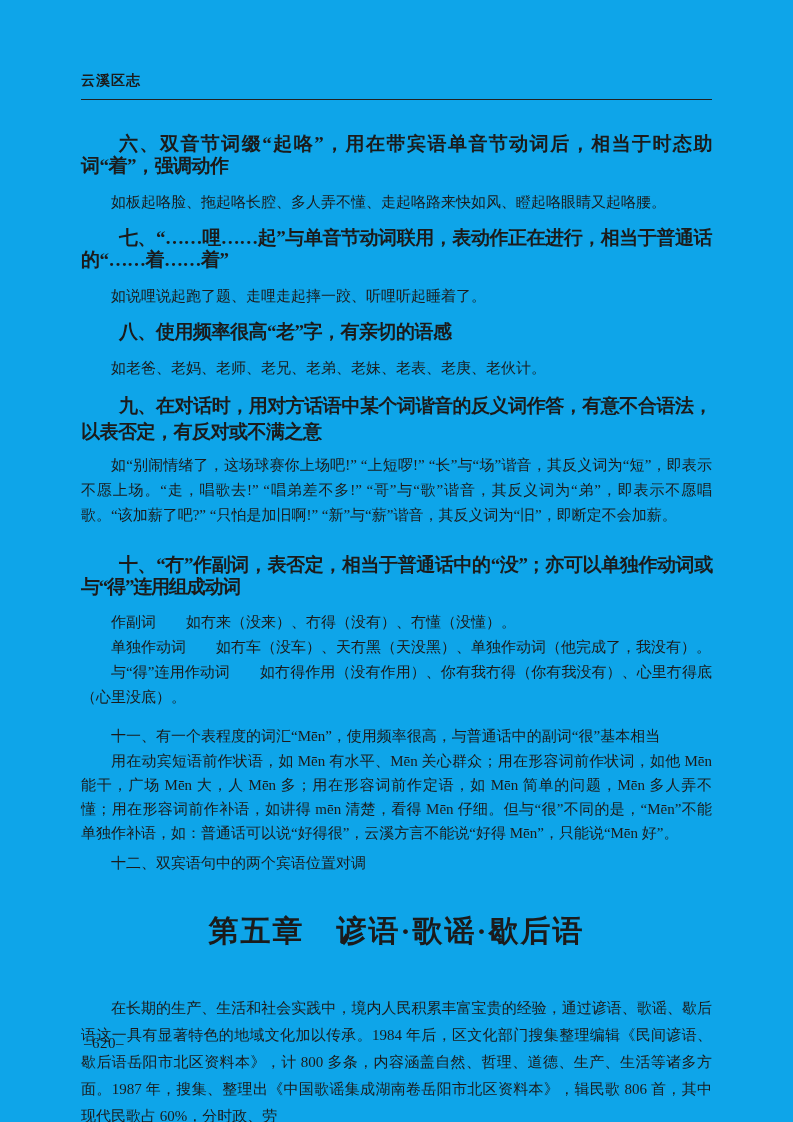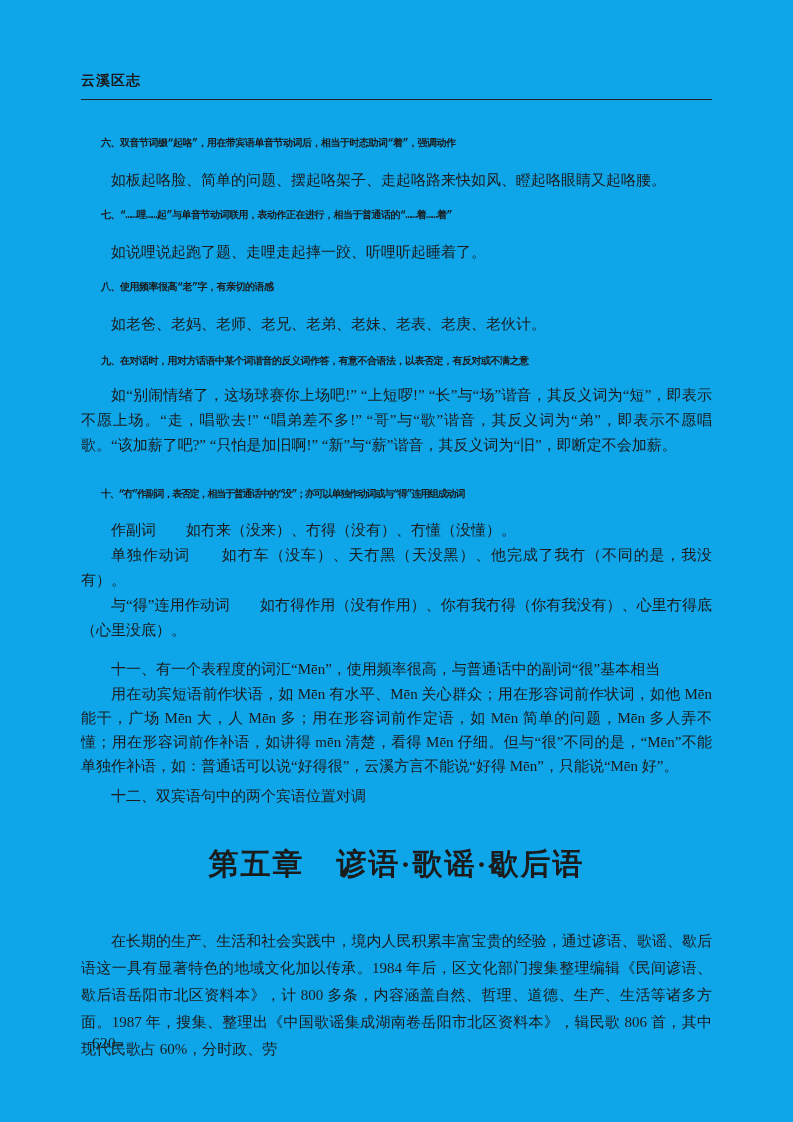--- a/index.html
+++ b/index.html
@@ -27,23 +27,23 @@
     letter-spacing: 1px;
   }
   .head-rule {
     margin-top: 9px;
     border: 0;
     border-bottom: 1.6px solid #222222;
     height: 0;
   }
   p { margin: 0; text-indent: 2em; text-align: justify; }
   .hd {
-    font-family: Liberation Mono, monospace;
+    font-family: Liberation Serif, serif;
     font-weight: 700;
-    font-size: 10px;
+    font-size: 19px;
     letter-spacing: -0.5px;
     line-height: 22px;
   }
   .bd {
     font-family: "Liberation Serif", "DejaVu Serif", serif;
     font-size: 15px;
     line-height: 24px;
   }
   [data-name="section-6-heading"]  { margin-top: 33px; }
   [data-name="section-6-body"]     { margin-top: 13px; }
@@ -96,42 +96,42 @@
 <body>
 
 <div class="page" data-name="book-page">
   <div class="content" data-name="page-content">
 
     <div class="running-head" data-name="running-header">云溪区志</div>
     <hr class="head-rule" data-name="header-rule">
 
     <div data-name="section-6">
       <p class="hd" data-name="section-6-heading">六、双音节词缀“起咯”，用在带宾语单音节动词后，相当于时态助词“着”，强调动作</p>
-      <p class="bd" data-name="section-6-body">如板起咯脸、简单的问题、摆起咯架子、走起咯路来快如风、瞪起咯眼睛又起咯腰。</p>
+      <p class="bd" data-name="section-6-body">如板起咯脸、拖起咯长腔、多人弄不懂、走起咯路来快如风、瞪起咯眼睛又起咯腰。</p>
     </div>
 
     <div data-name="section-7">
       <p class="hd" data-name="section-7-heading">七、“……哩……起”与单音节动词联用，表动作正在进行，相当于普通话的“……着……着”</p>
       <p class="bd" data-name="section-7-body">如说哩说起跑了题、走哩走起摔一跤、听哩听起睡着了。</p>
     </div>
 
     <div data-name="section-8">
       <p class="hd" data-name="section-8-heading">八、使用频率很高“老”字，有亲切的语感</p>
       <p class="bd" data-name="section-8-body">如老爸、老妈、老师、老兄、老弟、老妹、老表、老庚、老伙计。</p>
     </div>
 
     <div data-name="section-9">
       <p class="hd" data-name="section-9-heading">九、在对话时，用对方话语中某个词谐音的反义词作答，有意不合语法，以表否定，有反对或不满之意</p>
       <p class="bd" data-name="section-9-body">如“别闹情绪了，这场球赛你上场吧!” “上短啰!” “长”与“场”谐音，其反义词为“短”，即表示不愿上场。“走，唱歌去!” “唱弟差不多!” “哥”与“歌”谐音，其反义词为“弟”，即表示不愿唱歌。“该加薪了吧?” “只怕是加旧啊!” “新”与“薪”谐音，其反义词为“旧”，即断定不会加薪。</p>
     </div>
 
     <div data-name="section-10">
       <p class="hd" data-name="section-10-heading">十、“冇”作副词，表否定，相当于普通话中的“没”；亦可以单独作动词或与“得”连用组成动词</p>
       <p class="bd" data-name="section-10-body-0">作副词　　如冇来（没来）、冇得（没有）、冇懂（没懂）。</p>
-      <p class="bd" data-name="section-10-body-1">单独作动词　　如冇车（没车）、天冇黑（天没黑）、他完成了我冇（不同的是，我没有）。</p>
+      <p class="bd" data-name="section-10-body-1">单独作动词　　如冇车（没车）、天冇黑（天没黑）、单独作动词（他完成了，我没有）。</p>
       <p class="bd" data-name="section-10-body-2">与“得”连用作动词　　如冇得作用（没有作用）、你有我冇得（你有我没有）、心里冇得底（心里没底）。</p>
     </div>
 
     <div data-name="section-11">
       <p class="hd-plain" data-name="section-11-heading">十一、有一个表程度的词汇“Mēn”，使用频率很高，与普通话中的副词“很”基本相当</p>
       <p class="bd" data-name="section-11-body">用在动宾短语前作状语，如 Mēn 有水平、Mēn 关心群众；用在形容词前作状词，如他 Mēn 能干，广场 Mēn 大，人 Mēn 多；用在形容词前作定语，如 Mēn 简单的问题，Mēn 多人弄不懂；用在形容词前作补语，如讲得 mēn 清楚，看得 Mēn 仔细。但与“很”不同的是，“Mēn”不能单独作补语，如：普通话可以说“好得很”，云溪方言不能说“好得 Mēn”，只能说“Mēn 好”。</p>
     </div>
 
     <div data-name="section-12">
       <p class="hd-plain" data-name="section-12-heading">十二、双宾语句中的两个宾语位置对调</p>

